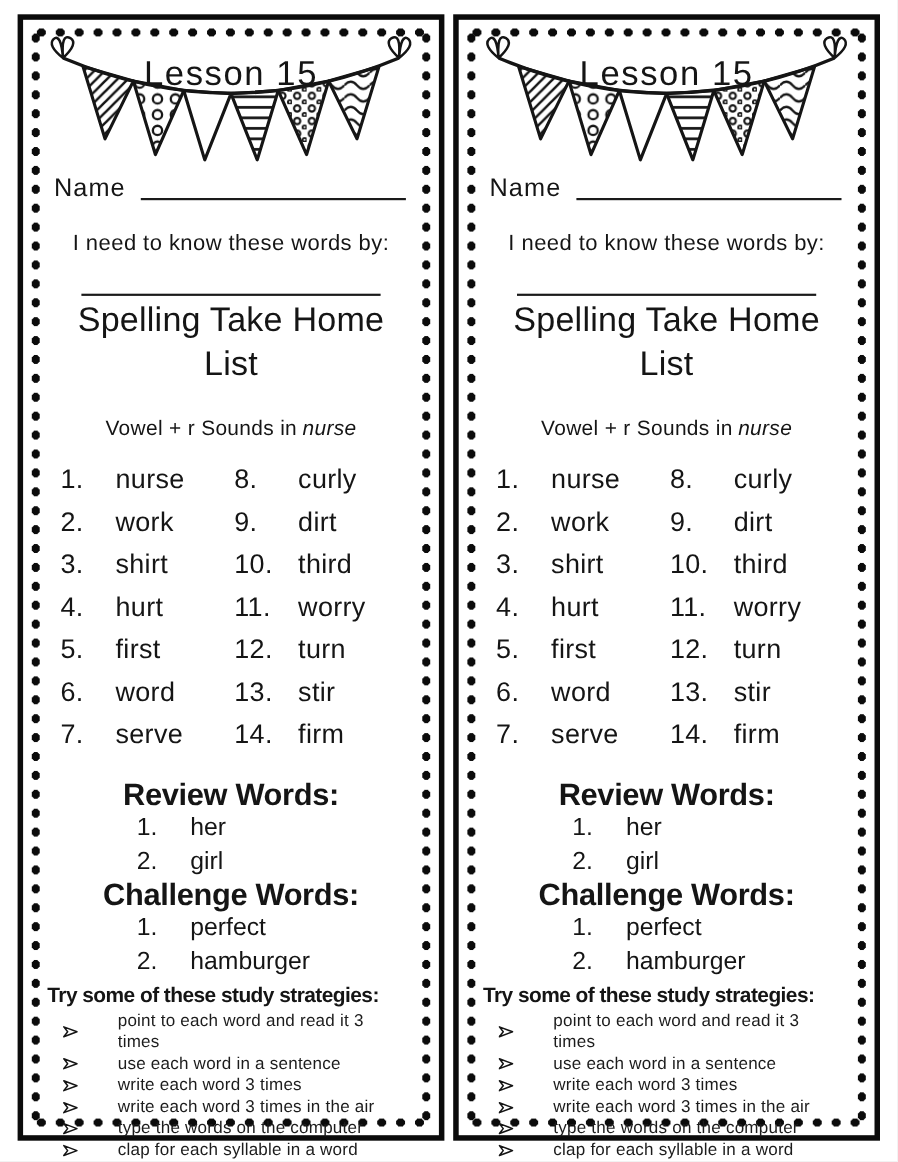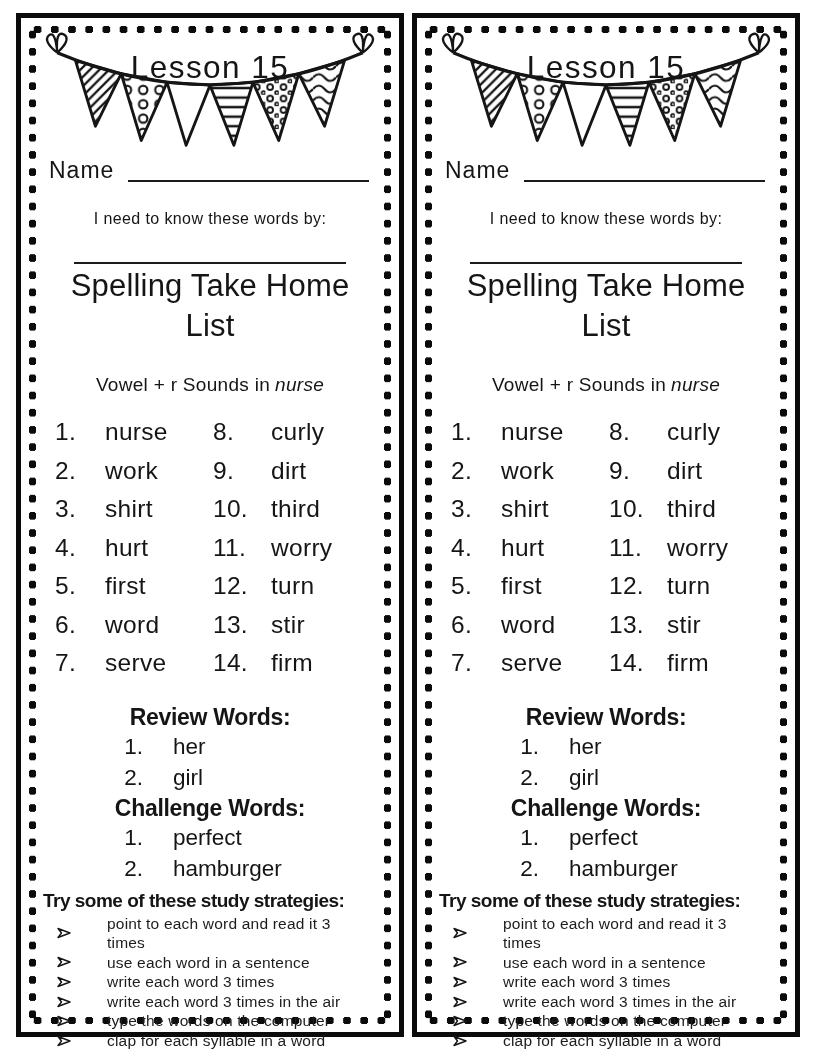--- a/index.html
+++ b/index.html
@@ -35,36 +35,36 @@
   .banner { margin:8px -16px 0; }
   .banner svg { display:block; width:354px; height:126px; }
   .banner text {
     font-family:"Liberation Sans", sans-serif; font-size:33px;
     letter-spacing:1.5px; fill:#151515;
   }
 
   .name-row { display:flex; align-items:flex-end; margin-top:2px; height:30px; font-size:23px; letter-spacing:1px; }
   .name-line { flex:1; margin:0 2px 2px 14px; border-bottom:2px solid #1a1a1a; height:24px; }
 
-  .know-by { margin-top:26px; text-align:center; font-size:16px; letter-spacing:0.4px; }
+  .know-by { margin-top:26px; text-align:center; font-size:20px; letter-spacing:0.4px; }
 
   .date-line { width:272px; margin:34px auto 0; border-bottom:2px solid #1a1a1a; }
 
   .list-title { margin:2px 0 0; text-align:center; font-size:31px; font-weight:400;
                 letter-spacing:0.2px; line-height:40px; }
 
   .subtitle { margin-top:28px; text-align:center; font-size:19px; letter-spacing:0.3px; }
   .subtitle i { margin-left:5px; }
 
   .word-grid {
     display:grid; grid-template-columns:50px 108px 58px 1fr;
     margin:17px 0 0 6px; font-size:24.5px; line-height:38.5px; letter-spacing:0.3px;
   }
 
-  .sub-head { margin:21px 0 0; text-align:center; font-size:23px; font-weight:bold;
+  .sub-head { margin:21px 0 0; text-align:center; font-size:28px; font-weight:bold;
               letter-spacing:-0.3px; line-height:27px; }
   .sub-head.challenge { margin-top:1px; }
   .sub-grid {
     display:grid; grid-template-columns:36px 140px; column-gap:30px;
     justify-content:center; font-size:22.5px; line-height:31.5px;
   }
   .sub-grid .num { text-align:right; }
 
   .strategies-head { margin:5px 0 0 -6px; font-size:19px; font-weight:bold;
                      letter-spacing:-0.5px; line-height:22px; }

